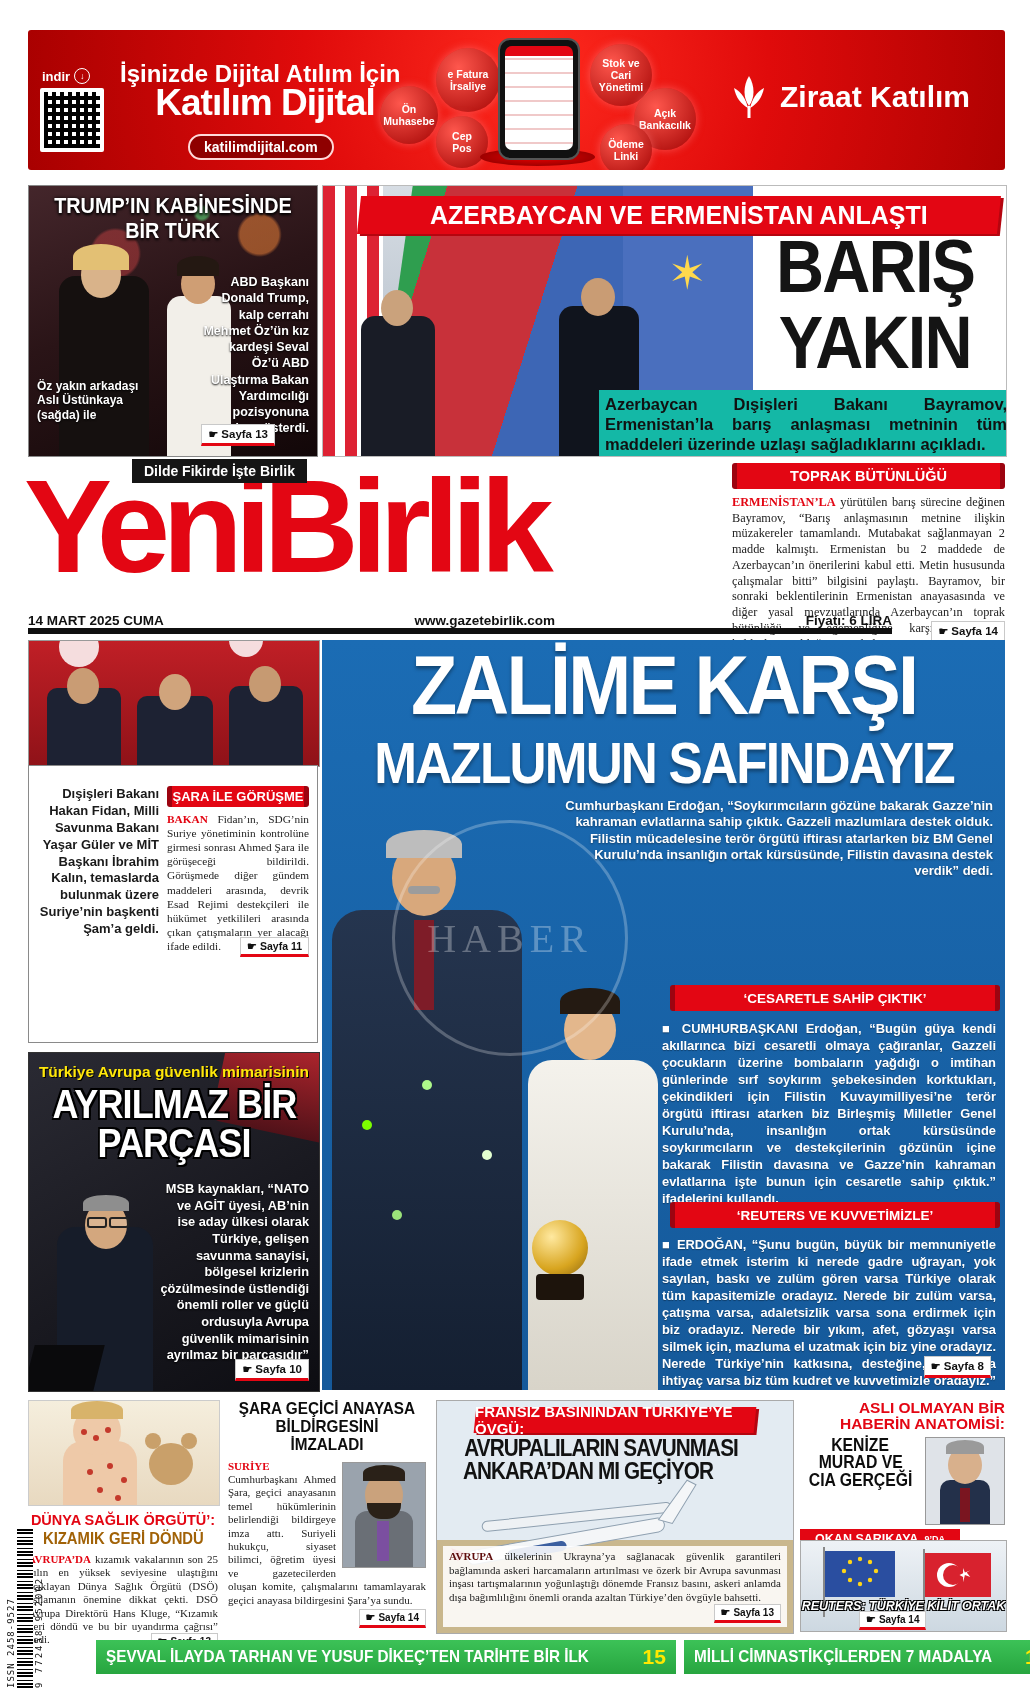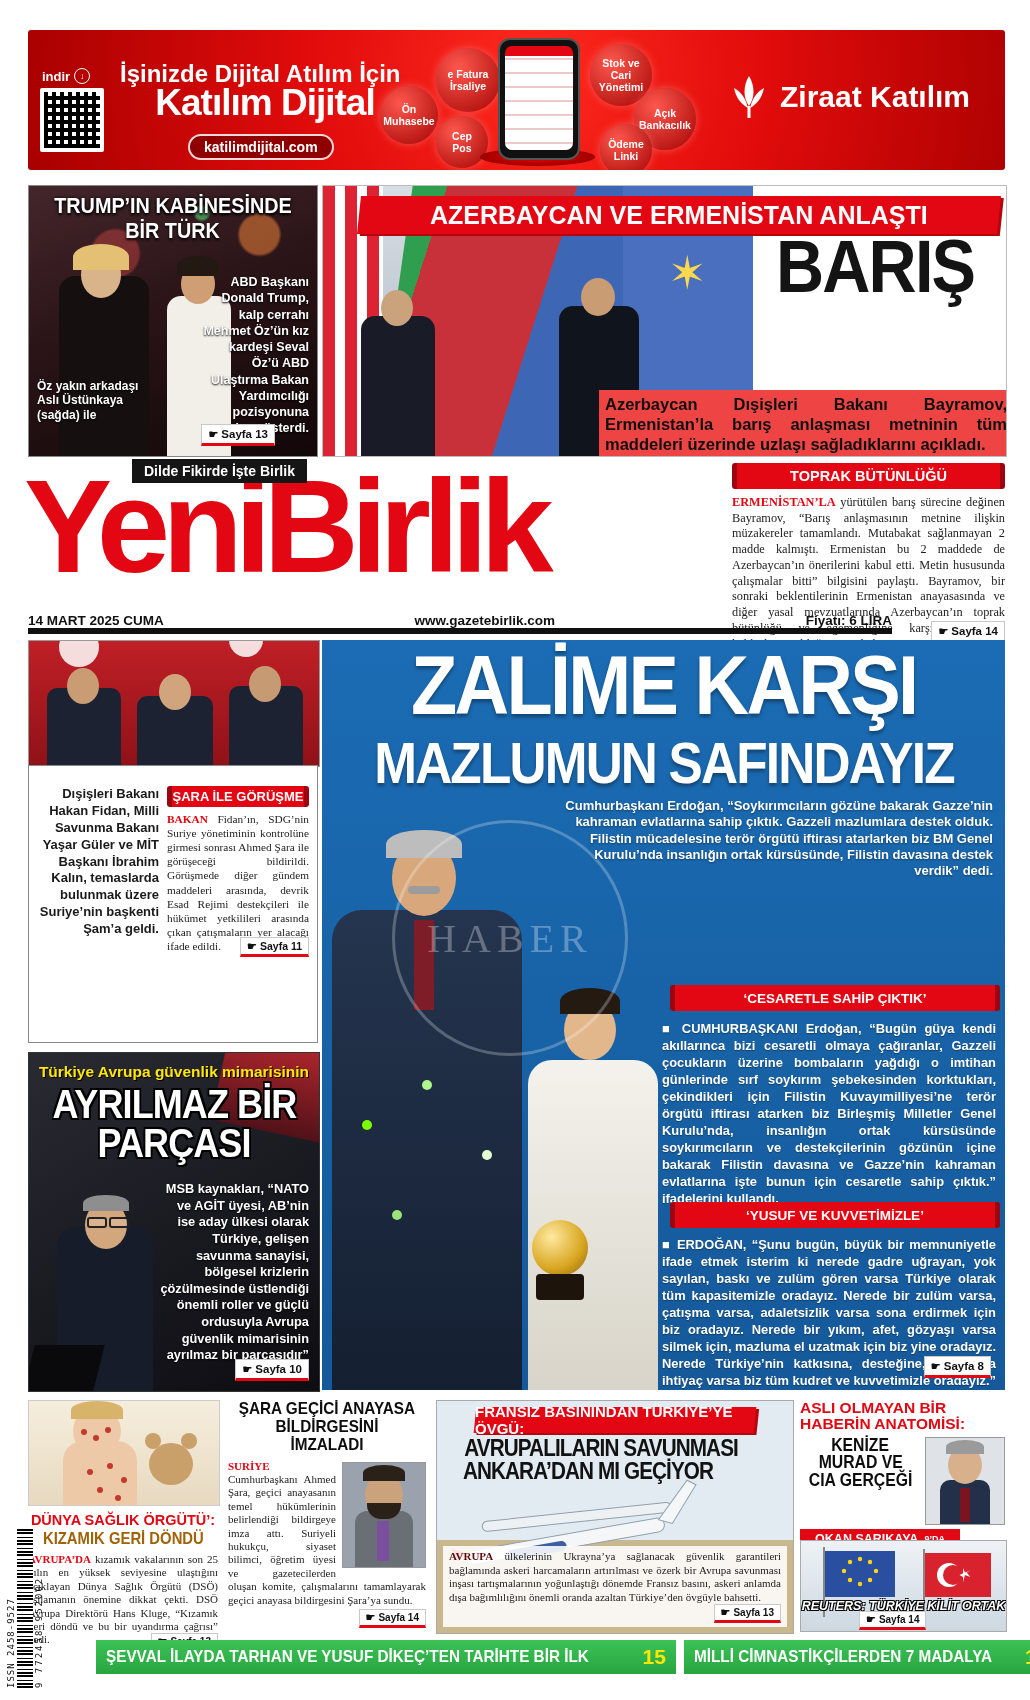--- a/index.html
+++ b/index.html
@@ -70,21 +70,21 @@
   .peace .photo{left:0;top:0;width:430px;height:270px;background:linear-gradient(#d7dde4,#aab6c2);}
   .peace .flagL{position:absolute;left:0;top:0;width:60px;height:270px;
      background:repeating-linear-gradient(90deg,#d23 0 12px,#fff 12px 22px);}
   .peace .drape{position:absolute;left:70px;top:-10px;width:250px;height:300px;transform:skewX(-8deg);
      background:linear-gradient(100deg,#2f9e4f 0 12%,#c8313a 12% 55%,#3d66b5 55%);}
   .peace .flagR{position:absolute;left:300px;top:0;width:130px;height:270px;background:#4a6fbe;}
   .peace .star{position:absolute;color:#ffd94d;font-size:46px;left:345px;top:60px;}
   .peace .kick{left:36px;top:10px;width:640px;height:38px;font-size:25px;font-weight:900;}
   .peace .h1a{left:422px;top:48px;width:260px;text-align:center;color:#141414;font-weight:900;font-size:74px;
       line-height:.95;letter-spacing:-2px;}
-  .peace .deck{left:276px;top:204px;width:402px;background:#ef4444;padding:4px 2px 2px 6px;
+  .peace .deck{left:276px;top:204px;width:402px;background:#14b8a6;padding:4px 2px 2px 6px;
       font-weight:bold;font-size:16.5px;line-height:1.22;text-align:justify;}
   
   .slogan{left:132px;top:459px;background:#151515;color:#fff;font-weight:bold;font-size:14px;
       padding:4px 12px;z-index:5;}
   .mast{left:24px;top:452px;width:650px;height:160px;color:#e30613;font-weight:900;font-size:132px;
       letter-spacing:-8px;line-height:150px;transform:scaleY(1.0);}
   .toprak{left:732px;top:463px;width:273px;height:178px;}
   .toprak .sbanner{height:26px;font-size:14.5px;}
   .toprak p{margin:6px 0 0;font-size:12.3px;line-height:1.28;color:#222;}
   .toprak .lead{color:#e30613;font-weight:bold;}
@@ -154,21 +154,21 @@
   .def{left:436px;top:1400px;width:356px;height:232px;overflow:hidden;border:1px solid #aaa;
       background:linear-gradient(#e3ebf2 0 60%,#c9b78d 60%);}
   .def .kick{left:38px;top:6px;width:280px;height:26px;font-size:15px;font-weight:900;}
   .def .h{left:12px;right:6px;top:36px;text-align:left;color:#121212;font-weight:900;font-size:23px;line-height:1.02;
       letter-spacing:-1px;}
   .def .body-wrap{left:6px;right:6px;bottom:6px;background:rgba(255,255,255,.88);padding:4px 6px;}
   .def p{margin:0;font-size:11px;line-height:1.22;color:#222;}
   .def .lead{font-weight:bold;color:#5e0c0c;}
   .def .badge{height:15px;font-size:10px;float:right;}
   .colm{left:800px;top:1400px;width:205px;height:132px;}
-  .colm .kick{margin:0;text-align:left;color:#e30613;font-weight:900;font-size:15.5px;line-height:1.05;}
+  .colm .kick{margin:0;text-align:right;color:#e30613;font-weight:900;font-size:15.5px;line-height:1.05;}
   .colm .row{display:flex;margin-top:4px;gap:4px;}
   .colm h3{margin:0;flex:1;text-align:center;font-weight:900;font-size:17.5px;line-height:1.0;color:#0d0d0d;}
   .okan{width:78px;height:86px;background:#dfe3e8;position:relative;overflow:hidden;border:1px solid #999;}
   .colm .abar{margin-top:4px;background:#e30613;color:#fff;height:20px;display:flex;align-items:center;
       justify-content:center;gap:6px;font-weight:900;font-size:12.5px;width:160px;}
   .colm .abar .pg{font-size:9px;}
   .flags{left:800px;top:1540px;width:205px;height:90px;background:linear-gradient(#eef2f6,#cdd8e1);
       border:1px solid #aaa;overflow:hidden;}
   .flags .cap{position:absolute;left:0;right:0;bottom:18px;text-align:center;color:#fff;font-weight:900;
       font-size:12.5px;text-shadow:1px 1px 0 #000,-1px -1px 0 #000,1px -1px 0 #000,-1px 1px 0 #000;font-style:italic;}
@@ -258,20 +258,21 @@
       <div class="star"><span>✶</span></div>
       <div class="fig" style="left:38px;top:130px;width:74px;height:140px;background:#191c26;border-radius:14px 14px 0 0"></div>
       <div class="fig-head" style="left:58px;top:104px;width:32px;height:36px;background:#caa27c"></div>
       <div class="fig" style="left:236px;top:120px;width:80px;height:150px;background:#10141d;border-radius:14px 14px 0 0"></div>
       <div class="fig-head" style="left:258px;top:92px;width:34px;height:38px;background:#c99c74"></div>
     </div>
     <div class="abs kick brush">
         <span>AZERBAYCAN VE ERMENİSTAN ANLAŞTI</span>
       </div>
     <div class="abs h1a" style="top:46px"><span class="cond">BARIŞ</span></div>
+    <div class="abs h1a" style="top:122px"><span class="cond">YAKIN</span></div>
     <div class="abs deck">Azerbaycan Dışişleri Bakanı Bayramov, Ermenistan’la barış anlaşması metninin tüm maddeleri üzerinde uzlaşı sağladıklarını açıkladı.</div>
   </div>
 
   <div class="abs slogan">Dilde Fikirde İşte Birlik</div>
   <div class="abs mast">YeniBirlik</div>
 
   <div class="abs toprak">
     <div class="sbanner">
         <span>TOPRAK BÜTÜNLÜĞÜ</span>
       </div>
@@ -358,21 +359,21 @@
         <span>HABER</span>
       </div>
 
     <div class="abs deck">Cumhurbaşkanı Erdoğan, “Soykırımcıların gözüne bakarak Gazze’nin kahraman evlatlarına sahip çıktık. Gazzeli mazlumlara destek olduk. Filistin mücadelesine terör örgütü iftirası atarlarken biz BM Genel Kurulu’nda insanlığın ortak kürsüsünde, Filistin davasına destek verdik” dedi.</div>
 
     <div class="sbanner" style="top:345px">
         <span>‘CESARETLE SAHİP ÇIKTIK’</span>
       </div>
     <div class="btxt" style="top:380px">■ CUMHURBAŞKANI Erdoğan, “Bugün güya kendi akıllarınca bizi cesaretli olmaya çağıranlar, Gazzeli çocukların üzerine bombaların yağdığı o imtihan günlerinde sırf soykırım şebekesinden korktukları, çekindikleri için Filistin Kuvayımilliyesi’ne terör örgütü iftirası atarken biz Birleşmiş Milletler Genel Kurulu’nda, insanlığın ortak kürsüsünde soykırımcıların ve destekçilerinin gözünün içine bakarak Filistin davasına ve Gazze’nin kahraman evlatlarına işte bunun için cesaretle sahip çıktık.” ifadelerini kullandı.</div>
     <div class="sbanner" style="top:562px">
-        <span>‘YUSUF VE KUVVETİMİZLE’</span>
+        <span>‘REUTERS VE KUVVETİMİZLE’</span>
       </div>
     <div class="btxt" style="top:596px">■ ERDOĞAN, “Şunu bugün, büyük bir memnuniyetle ifade etmek isterim ki nerede gadre uğrayan, yok sayılan, baskı ve zulüm gören varsa Türkiye olarak tüm kapasitemizle oradayız. Nerede bir zulüm varsa, çatışma varsa, adaletsizlik varsa sona erdirmek için biz oradayız. Nerede bir yıkım, afet, gözyaşı varsa silmek için, mazluma el uzatmak için biz yine oradayız. Nerede Türkiye’nin katkısına, desteğine, yardımına ihtiyaç varsa biz tüm kudret ve kuvvetimizle oradayız.” şeklinde konuştu.</div>
     <span class="badge">
       <span class="ptr">☛</span>
       <span>Sayfa 8</span>
     </span>
   </div>
 
   <div class="abs meas">
     <div class="photo">

